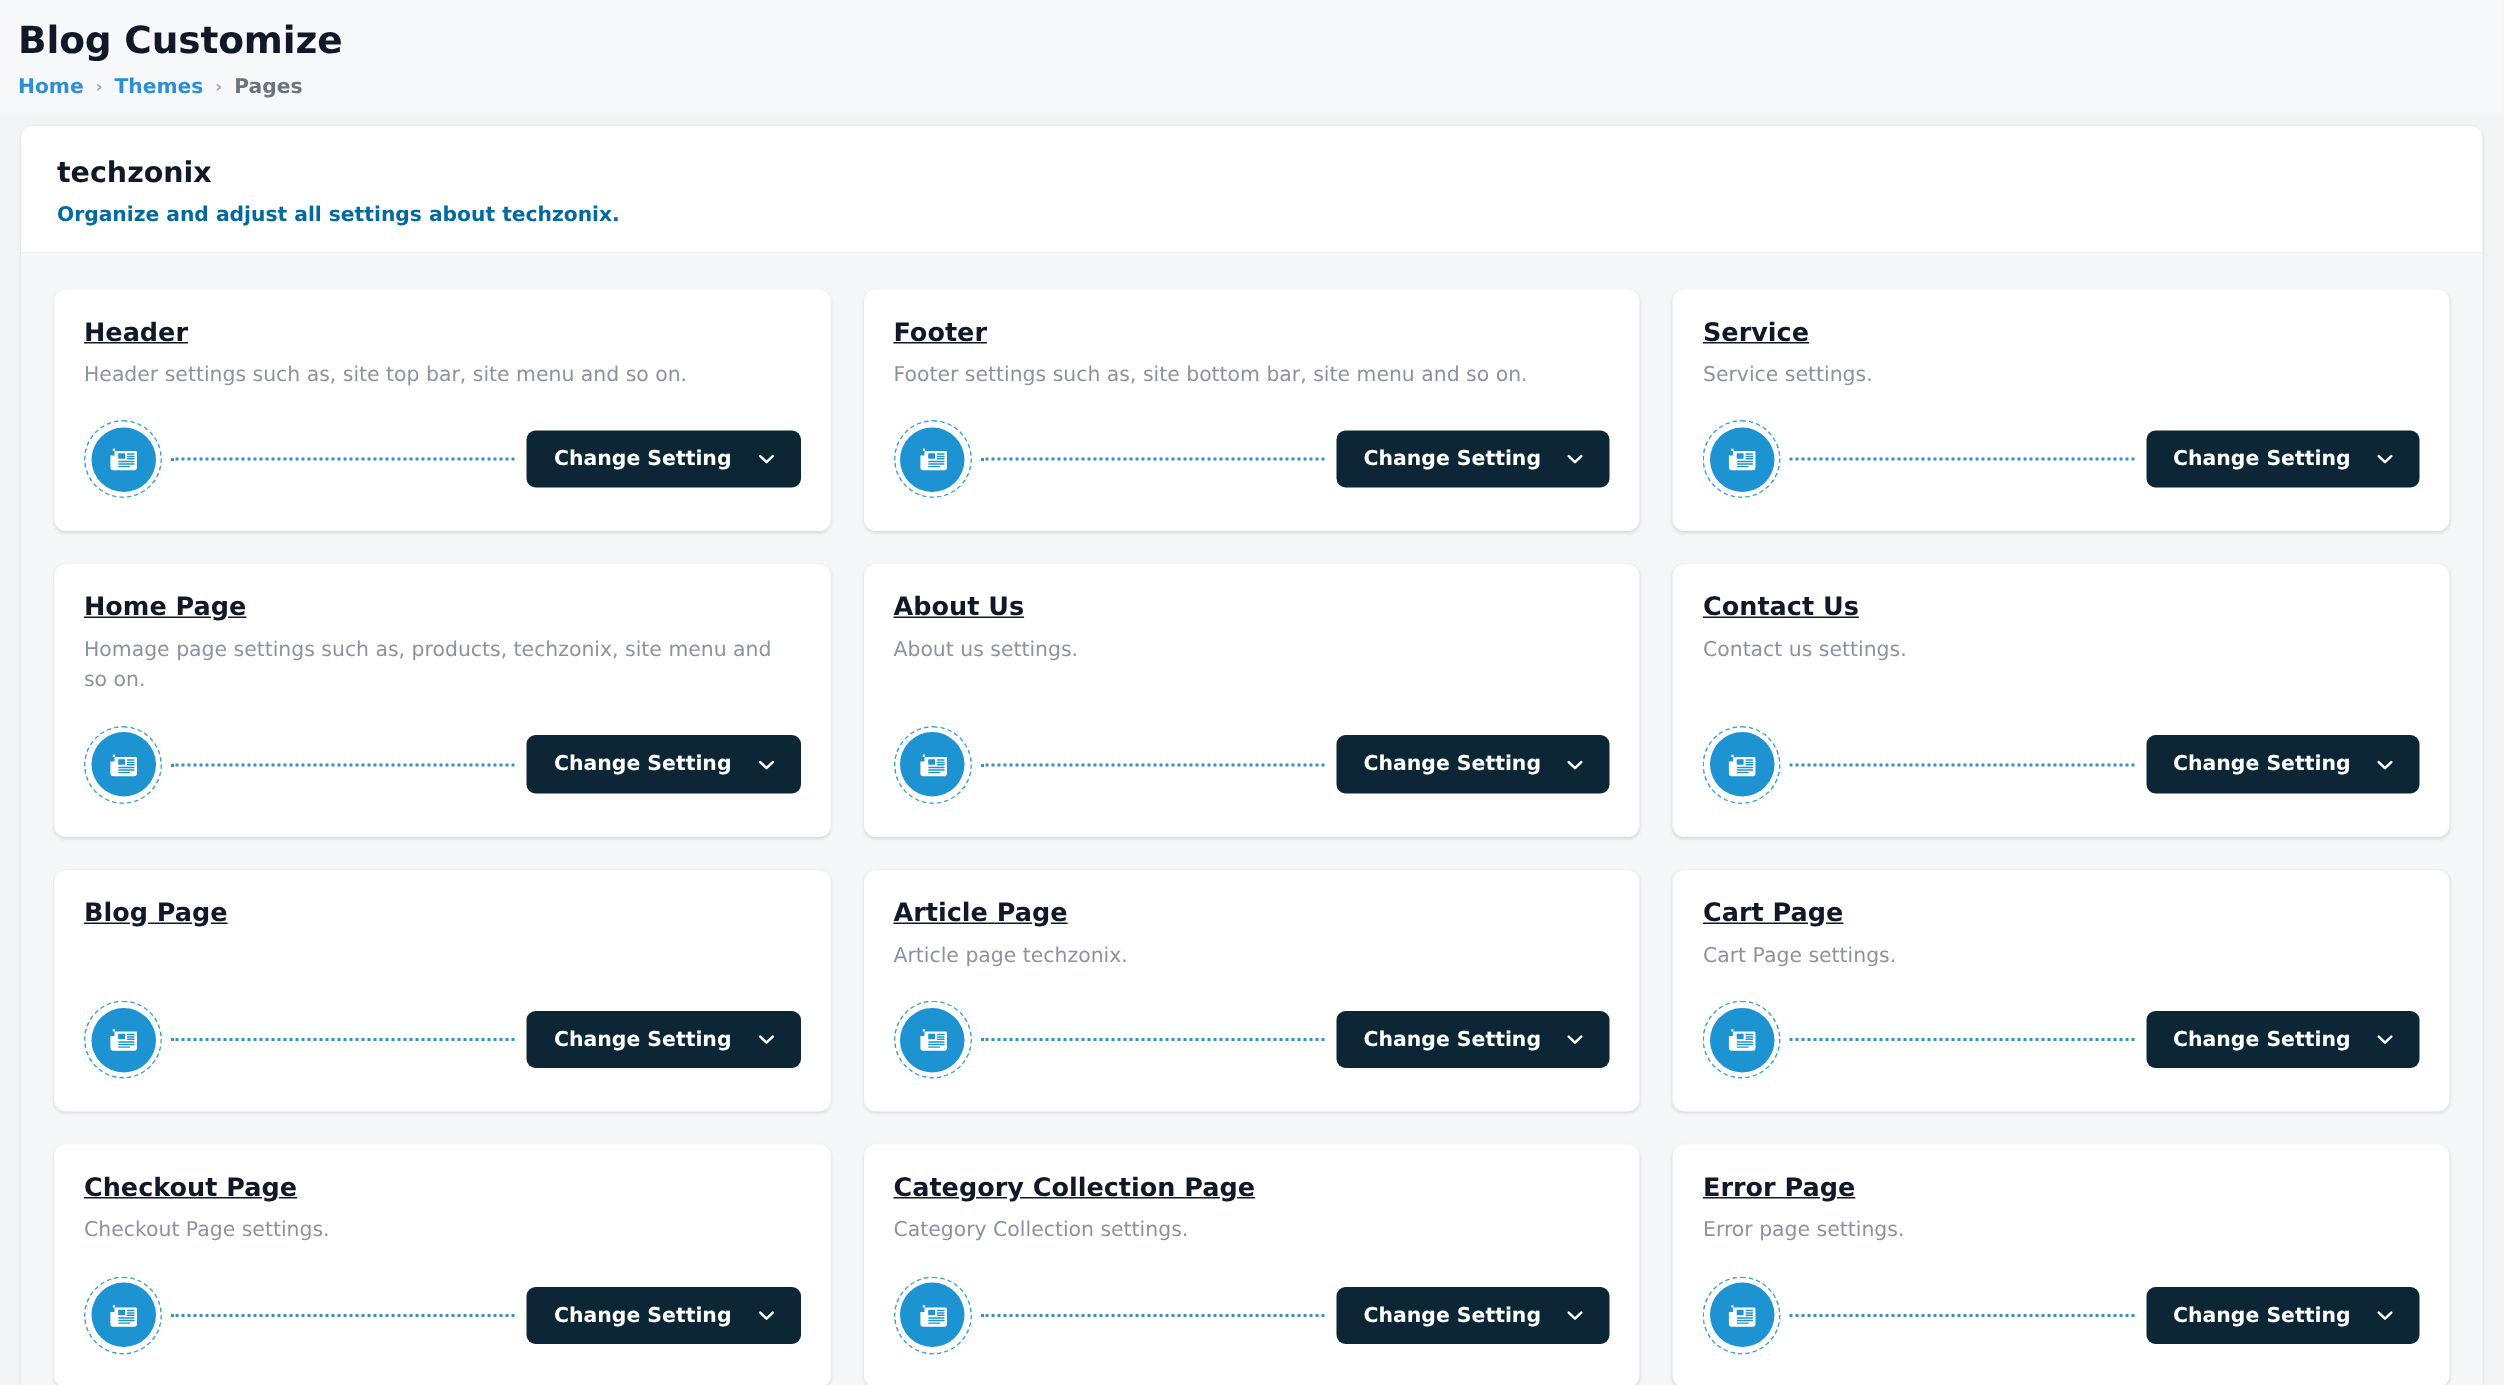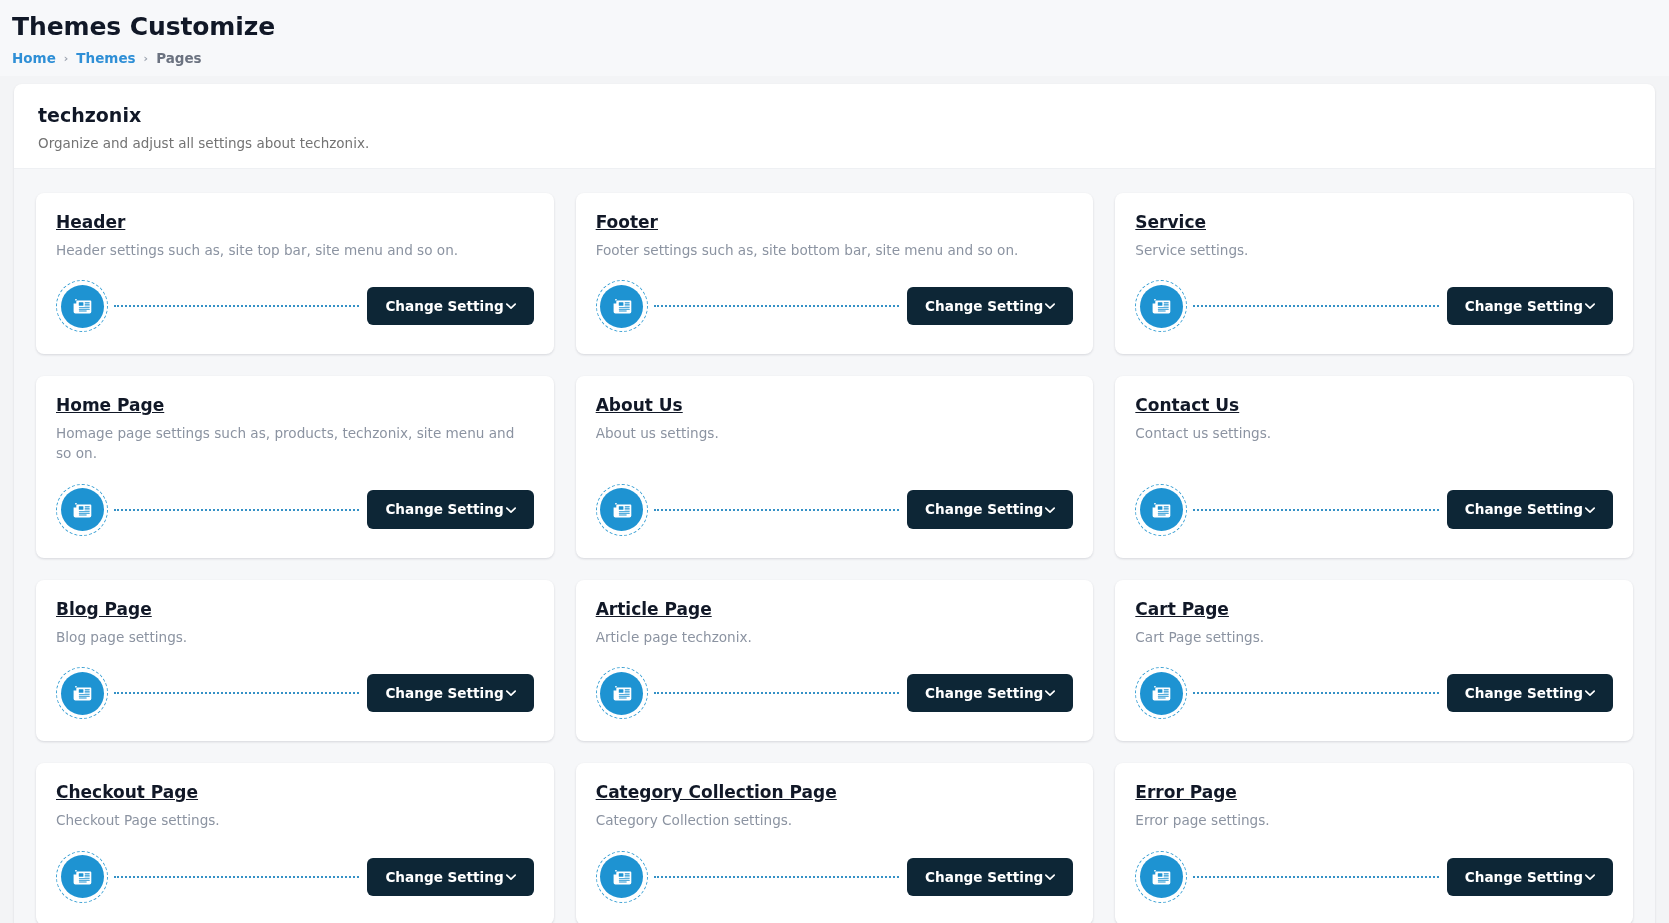--- a/index.html
+++ b/index.html
@@ -53,22 +53,23 @@
   }
   .panel-title {
     font-size: 19px;
     font-weight: 700;
     color: #111827;
     line-height: 1.4;
   }
   .panel-sub {
     margin-top: 5px;
     font-size: 13.5px;
-    color: #737373;
+    color: #0369a1;
     line-height: 1.5;
+    font-weight: bold;
   }
 
   
   .grid {
     display: grid;
     grid-template-columns: repeat(3, 1fr);
     gap: 22px 22px;
     padding: 24px 22px 28px 22px;
     background: #f6f7f9;
   }
@@ -140,31 +141,31 @@
     color: #ffffff;
     border: none;
     border-radius: 6px;
     padding: 11px 16px 11px 18px;
     font-family: inherit;
     font-size: 13.6px;
     font-weight: 700;
     line-height: 1.2;
     display: inline-flex;
     align-items: center;
-    gap: 0;
+    gap: 16px;
     cursor: pointer;
     white-space: nowrap;
   }
   .change-btn .chev { display: block; }
 </style>
 </head>
 <body>
 
 <div class="page-head">
-  <h1 class="page-title">Themes Customize</h1>
+  <h1 class="page-title">Blog Customize</h1>
   <nav class="breadcrumb">
     <a class="crumb-link" href="#">Home</a>
     <span class="crumb-sep">›</span>
     <a class="crumb-link" href="#">Themes</a>
     <span class="crumb-sep">›</span>
     <span class="crumb-current">Pages</span>
   </nav>
 </div>
 
 <div class="panel">
@@ -342,21 +343,20 @@
         <span>Change Setting</span>
         <svg class="chev" width="14" height="14" viewBox="0 0 16 16" aria-hidden="true">
           <path d="M3.2 5.8L8 10.4l4.8-4.6" fill="none" stroke="#ffffff" stroke-width="1.9" stroke-linecap="round" stroke-linejoin="round"></path>
         </svg>
       </button>
     </div>
   </div>
 
   <div class="setting-card">
     <div class="card-title">Blog Page</div>
-    <div class="card-desc">Blog page settings.</div>
     <div class="card-foot">
       <span class="icon-ring">
         <span class="icon-disc">
           <svg width="24" height="24" viewBox="0 0 24 24" aria-hidden="true">
             <path d="M7.2 6.6h13.2a.9.9 0 0 1 .9.9v10.2a1.8 1.8 0 0 1-1.8 1.8H5.4a1.8 1.8 0 0 1-1.8-1.8V9.6h2.7V7.5a.9.9 0 0 1 .9-.9z" fill="#ffffff"></path>
             <rect x="8.8" y="8.2" width="4.6" height="3.6" rx="0.4" fill="#1e93d2"></rect>
             <rect x="14.6" y="8.2" width="5.2" height="0.95" rx="0.45" fill="#1e93d2"></rect>
             <rect x="14.6" y="9.8" width="5.2" height="0.95" rx="0.45" fill="#1e93d2"></rect>
             <rect x="14.6" y="11.4" width="5.2" height="0.95" rx="0.45" fill="#1e93d2"></rect>
             <rect x="8.8" y="13.2" width="11" height="0.95" rx="0.45" fill="#1e93d2"></rect>

